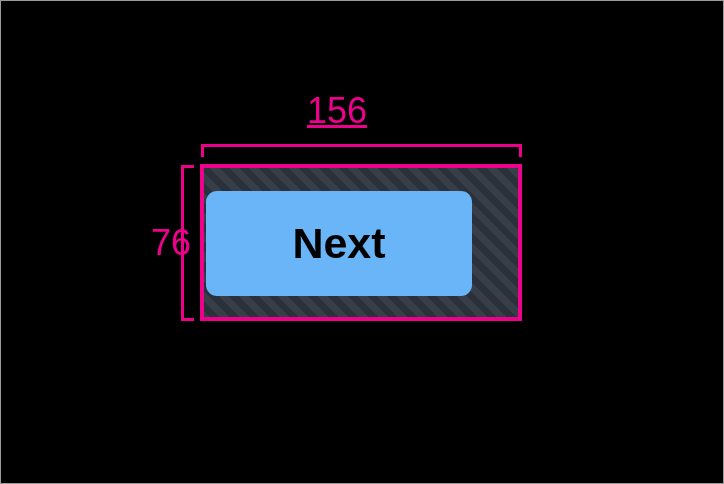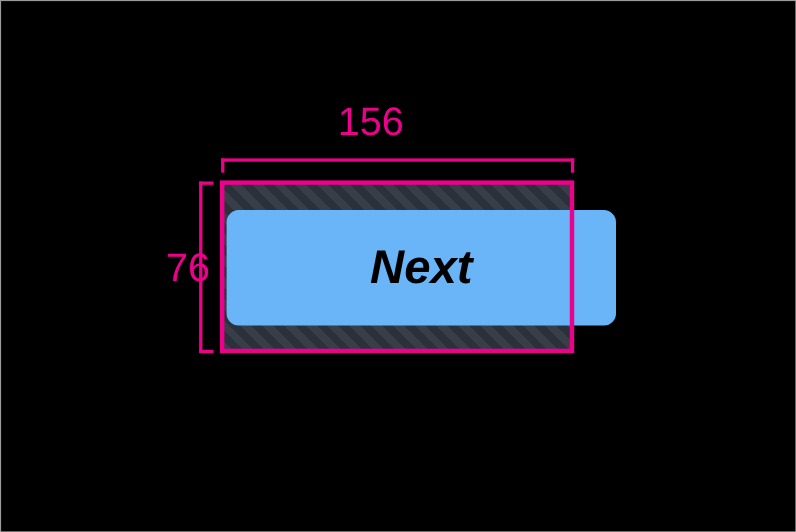--- a/index.html
+++ b/index.html
@@ -35,28 +35,27 @@
         #2b313a 7px,
         #2b313a 14px
     );
   }
 
   
   .btn-face {
     position: absolute;
     left: 205px;
     top: 190px;
-    width: 354px;
+    width: 266px;
     height: 105px;
     background: #69B5F8;
     border-radius: 11px;
     display: flex;
     align-items: center;
     justify-content: center;
-    font-style: italic;
   }
   .btn-label {
     color: #000000;
     font-size: 43px;
     font-weight: bold;
     letter-spacing: 0px;
     line-height: 1;
     font-family: "Liberation Sans", sans-serif;
   }
 
@@ -102,21 +101,21 @@
 
   .dim-label {
     position: absolute;
     color: #EC008C;
     font-size: 36px;
     font-weight: normal;
     line-height: 1;
     white-space: nowrap;
     font-family: "Liberation Sans", sans-serif;
   }
-  .dim-width  { left: 336px; top: 92px; transform: translateX(-50%); }
+  .dim-width  { left: 336px; top: 92px; transform: translateX(-50%); text-decoration: underline; }
   .dim-height { left: 170px; top: 224px; transform: translateX(-50%); }
 </style>
 </head>
 <body>
 
 <div id="canvas">
 
   <div class="hatch-box"></div>
 
   <div class="btn-face">

